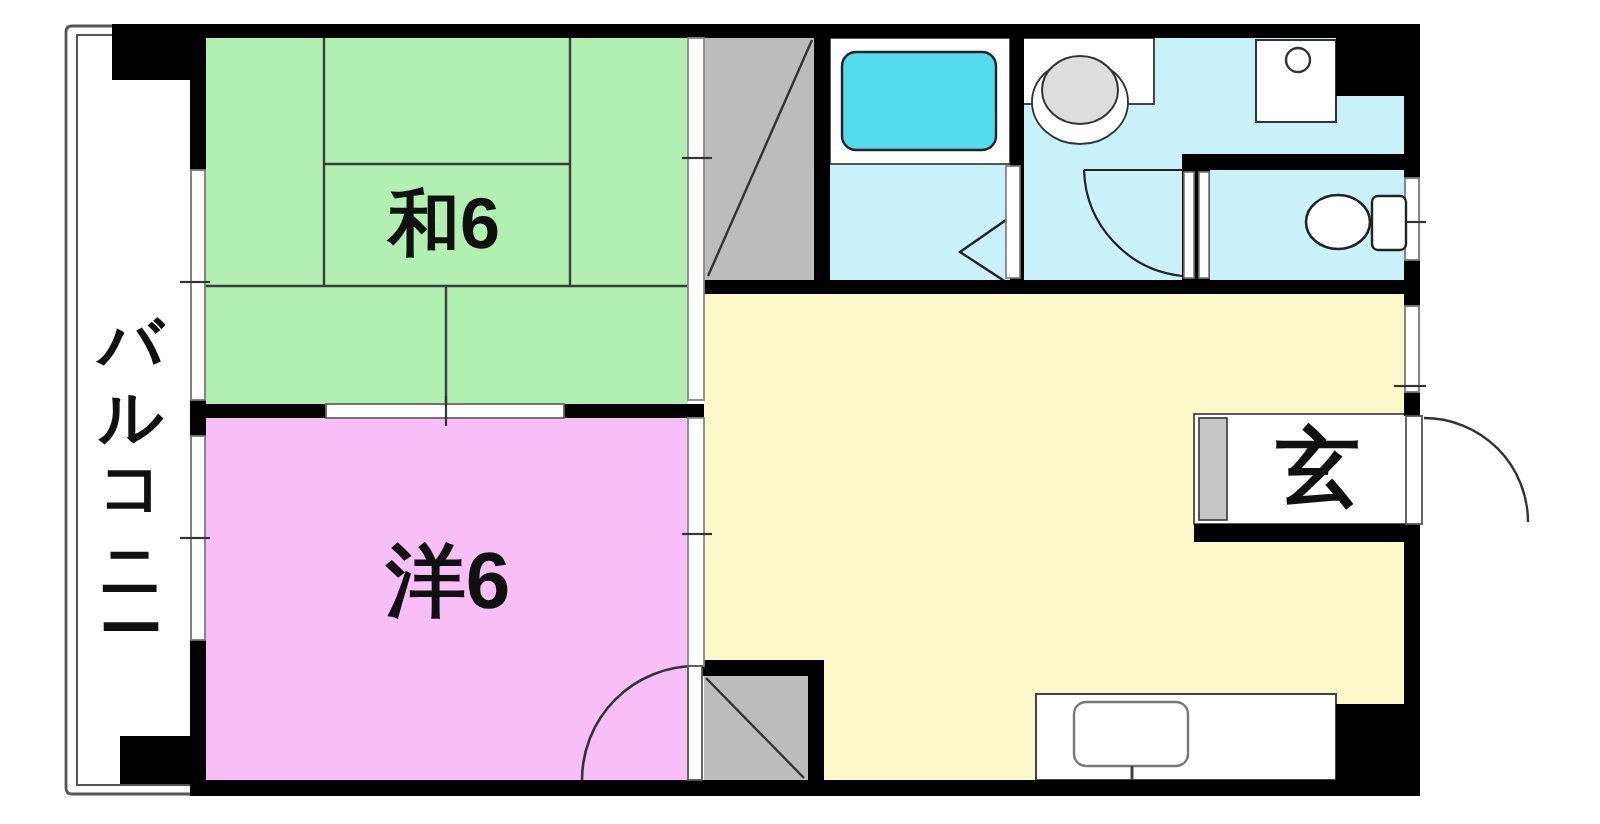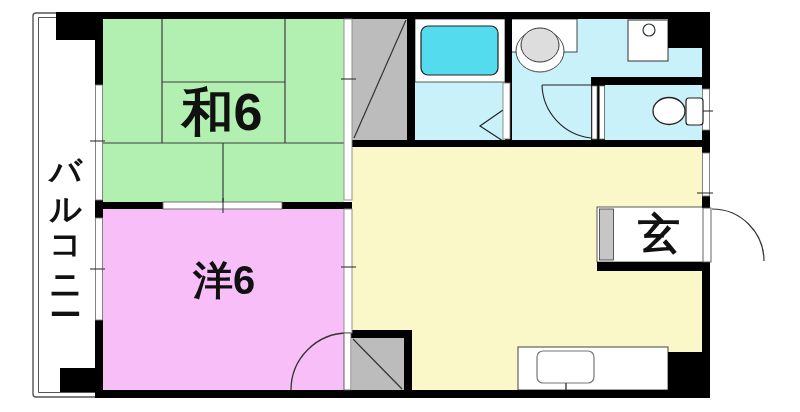--- a/index.html
+++ b/index.html
@@ -5,22 +5,22 @@
   html,body{margin:0;padding:0;background:#fff;}
   .stage{
     position:relative;width:800px;height:412px;background:#fff;overflow:hidden;
     font-family:"Liberation Sans","DejaVu Sans",sans-serif;
   }
   .stage svg{position:absolute;left:0;top:0;}
   .room-label{
     position:absolute;transform:translate(-50%,-50%);
     font-weight:bold;color:#111;white-space:nowrap;line-height:1;
   }
-  .lbl-washitsu{left:222px;top:112px;font-size:52px;}
-  .lbl-youshitsu{left:224px;top:280px;font-size:40px;}
+  .lbl-washitsu{left:222px;top:112px;font-size:36px;}
+  .lbl-youshitsu{left:224px;top:291px;font-size:40px;}
   .lbl-ldk{left:478px;top:253px;font-size:46px;letter-spacing:-1px;}
   .lbl-genkan{left:659px;top:234px;font-size:42px;}
   .lbl-balcony{
     left:66px;top:218px;font-size:32px;
     writing-mode:vertical-rl;text-orientation:mixed;letter-spacing:4px;
   }
 </style>
 </head>
 <body>
 

